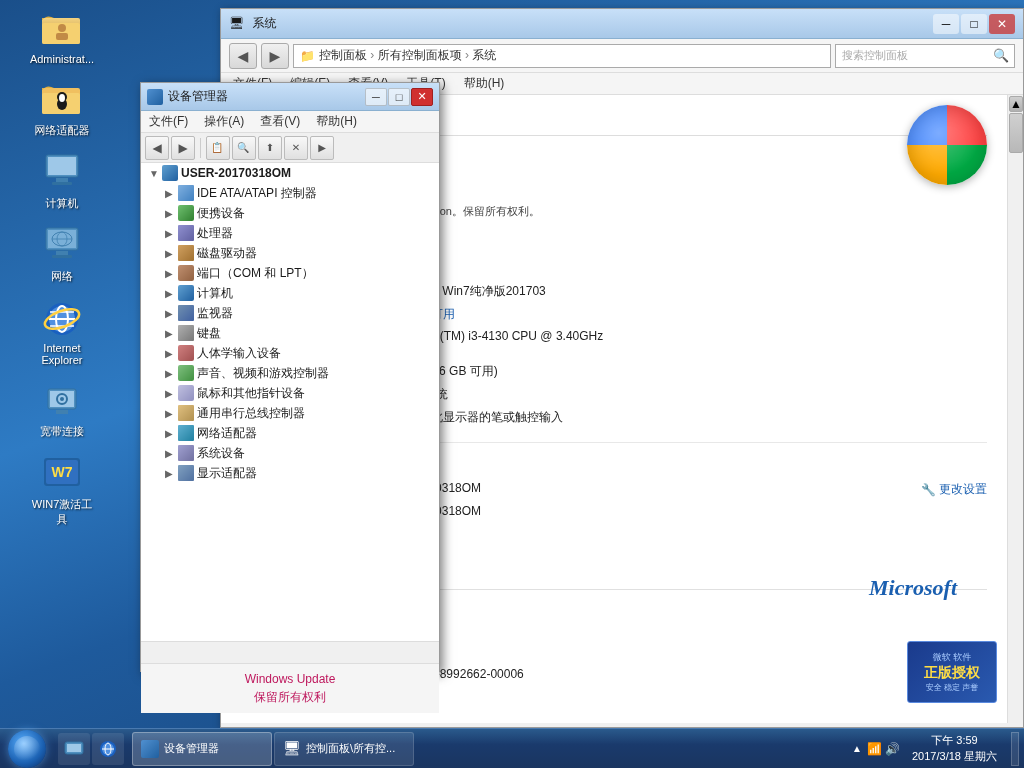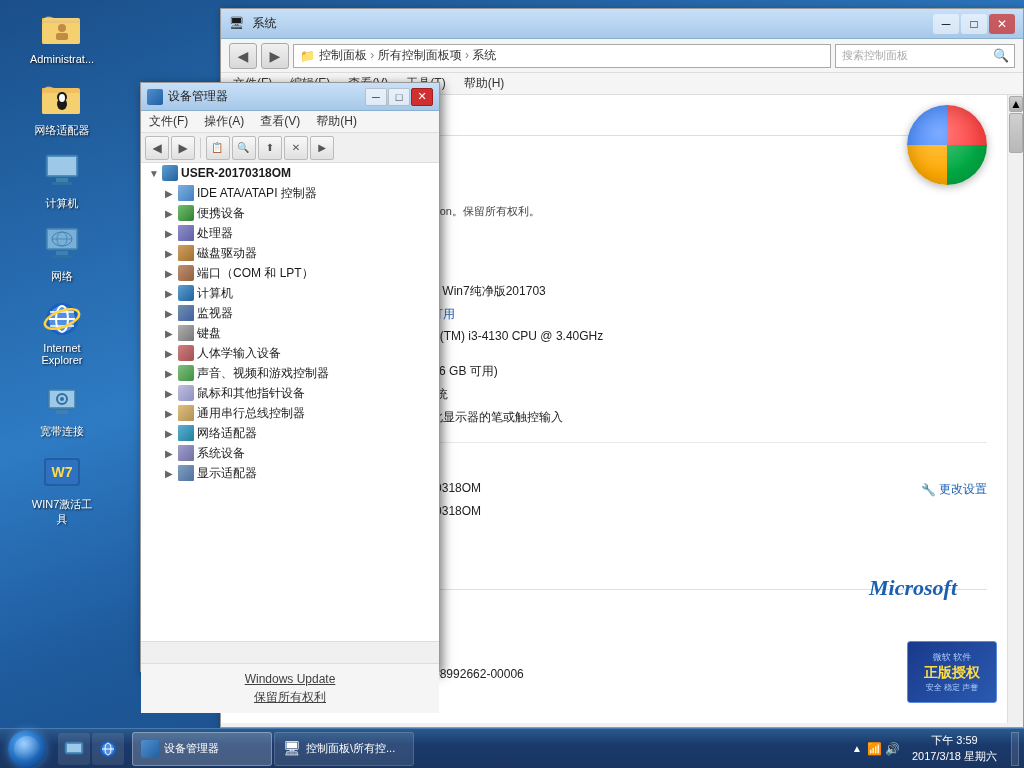--- a/index.html
+++ b/index.html
@@ -477,24 +477,23 @@
       height: 50px;
       background: #f5f5f5;
       border-top: 1px solid #ddd;
       display: flex;
       flex-direction: column;
       justify-content: center;
       align-items: center;
       gap: 3px;
     }
     .dm-footer-link {
-      color: #404040;
-      font-size: 12px;
-      cursor: pointer;
-      text-decoration: underline;
+      color: #be185d;
+      font-size: 12px;
+      cursor: pointer;
     }
 
     
     .icon-computer { background: linear-gradient(135deg, #60a0d0, #2060a0); border-radius: 2px; }
     .icon-ide { background: linear-gradient(135deg, #80b0e0, #4080c0); border-radius: 1px; }
     .icon-usb { background: linear-gradient(135deg, #70c070, #308030); border-radius: 2px; }
     .icon-cpu { background: linear-gradient(135deg, #9090d0, #6060a0); border-radius: 1px; }
     .icon-disk { background: linear-gradient(135deg, #d0a060, #a07030); border-radius: 1px; }
     .icon-port { background: linear-gradient(135deg, #c09070, #906040); border-radius: 2px; }
     .icon-monitor { background: linear-gradient(135deg, #7090b0, #4060a0); border-radius: 1px; }

